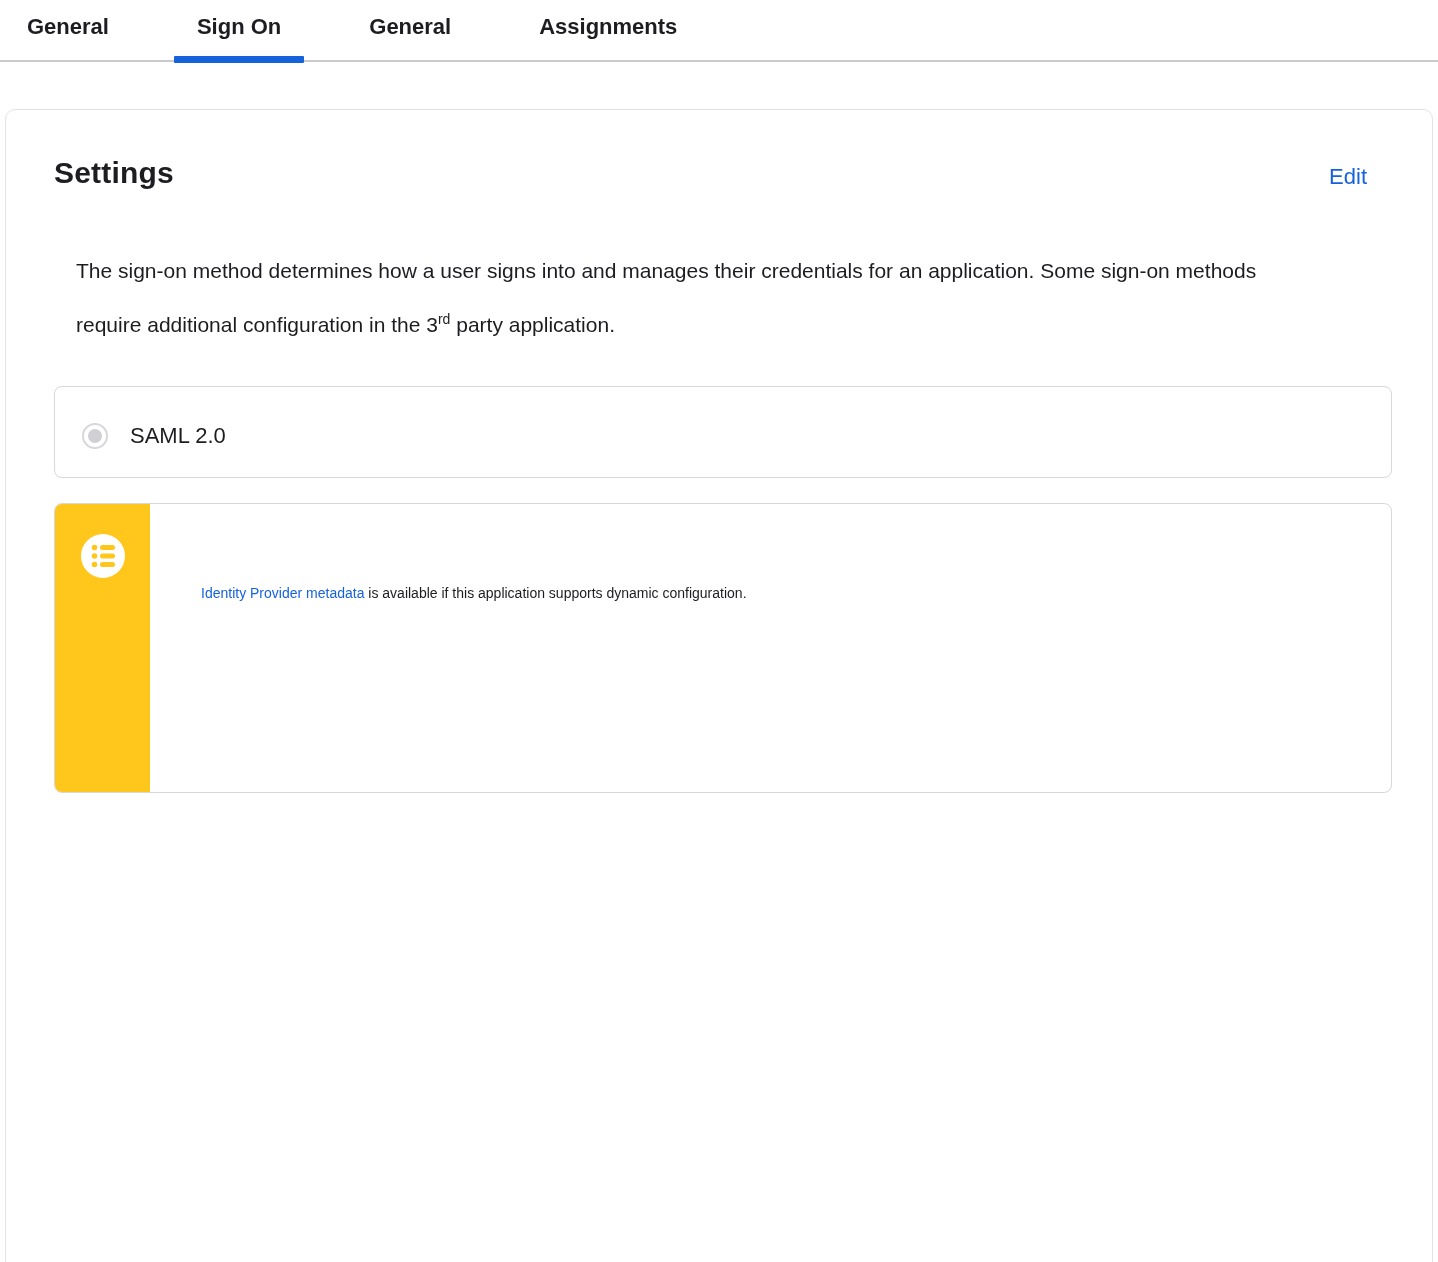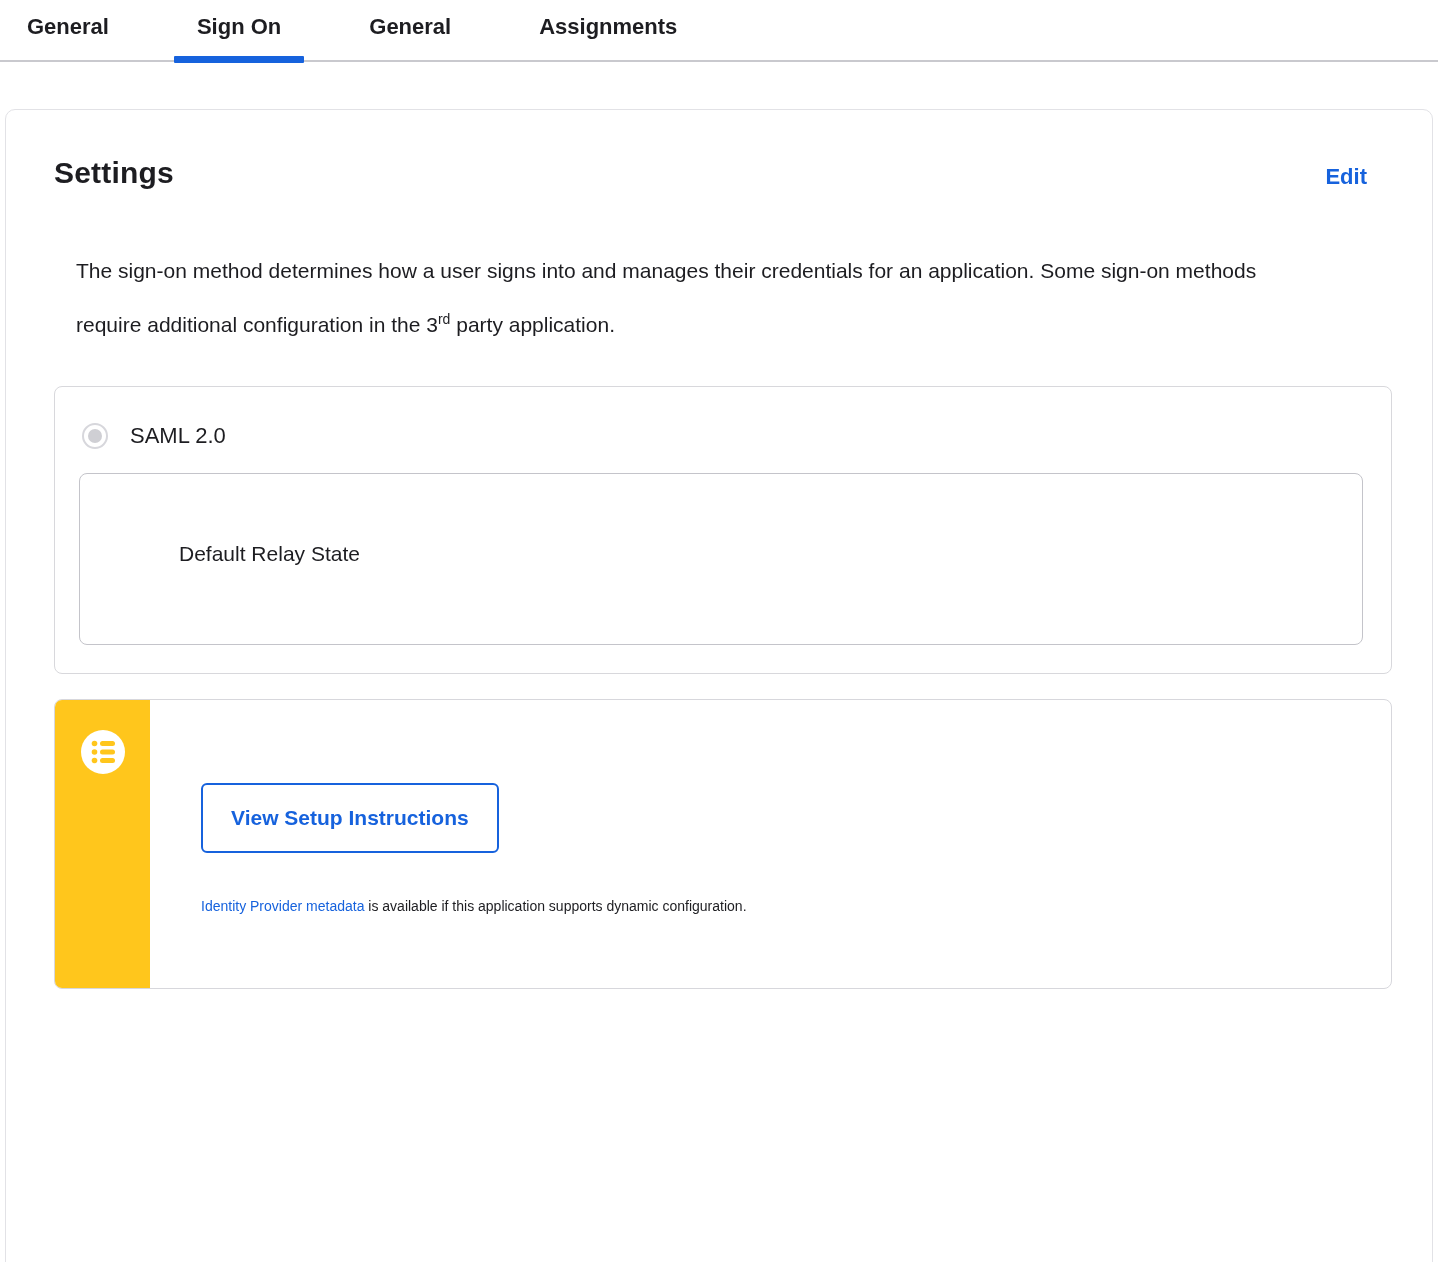--- a/index.html
+++ b/index.html
@@ -53,21 +53,21 @@
     justify-content: space-between;
     align-items: flex-start;
   }
   .card-title {
     font-size: 30px;
     font-weight: bold;
     letter-spacing: 0.2px;
   }
   .edit-link {
     font-size: 22px;
-    font-weight: bold;
+    font-weight: normal;
     color: #1662dd;
     text-decoration: none;
     margin-top: 8px;
     margin-right: 25px;
     cursor: pointer;
   }
 
   .section-title {
     margin: 113px 0 0 13px;
     font-size: 25px;
@@ -194,39 +194,35 @@
   </div>
 
 
   <p class="para"><span>The sign-on method determines how a user signs into and manages their credentials for an application. Some sign-on methods require additional configuration in the 3</span><sup>rd</sup><span> party application.</span></p>
 
 
   <div class="saml-box">
     <div class="radio-row">
       <span class="radio"></span>
       <span class="radio-label">SAML 2.0</span>
-    </div>
-    <div class="relay-box">
-      <span class="relay-label">Default Relay State</span>
     </div>
   </div>
 
   <div class="callout">
     <div class="callout-stripe">
       <svg class="callout-icon" viewBox="0 0 44 44" xmlns="http://www.w3.org/2000/svg">
         <circle cx="22" cy="22" r="22" fill="#ffffff"></circle>
         <circle cx="13.5" cy="13.5" r="2.8" fill="#ffc61c"></circle>
         <circle cx="13.5" cy="22" r="2.8" fill="#ffc61c"></circle>
         <circle cx="13.5" cy="30.5" r="2.8" fill="#ffc61c"></circle>
         <rect x="19" y="11" width="15" height="5" rx="2.5" fill="#ffc61c"></rect>
         <rect x="19" y="19.5" width="15" height="5" rx="2.5" fill="#ffc61c"></rect>
         <rect x="19" y="28" width="15" height="5" rx="2.5" fill="#ffc61c"></rect>
       </svg>
     </div>
     <div class="callout-body">
 
-      <button class="setup-btn">View Setup Instructions</button>
 
       <div class="metadata-line"><a class="inline-link">Identity Provider metadata</a><span> is available if this application supports dynamic configuration.</span></div>
     </div>
   </div>
 
 </section>
 
 </body></html>

